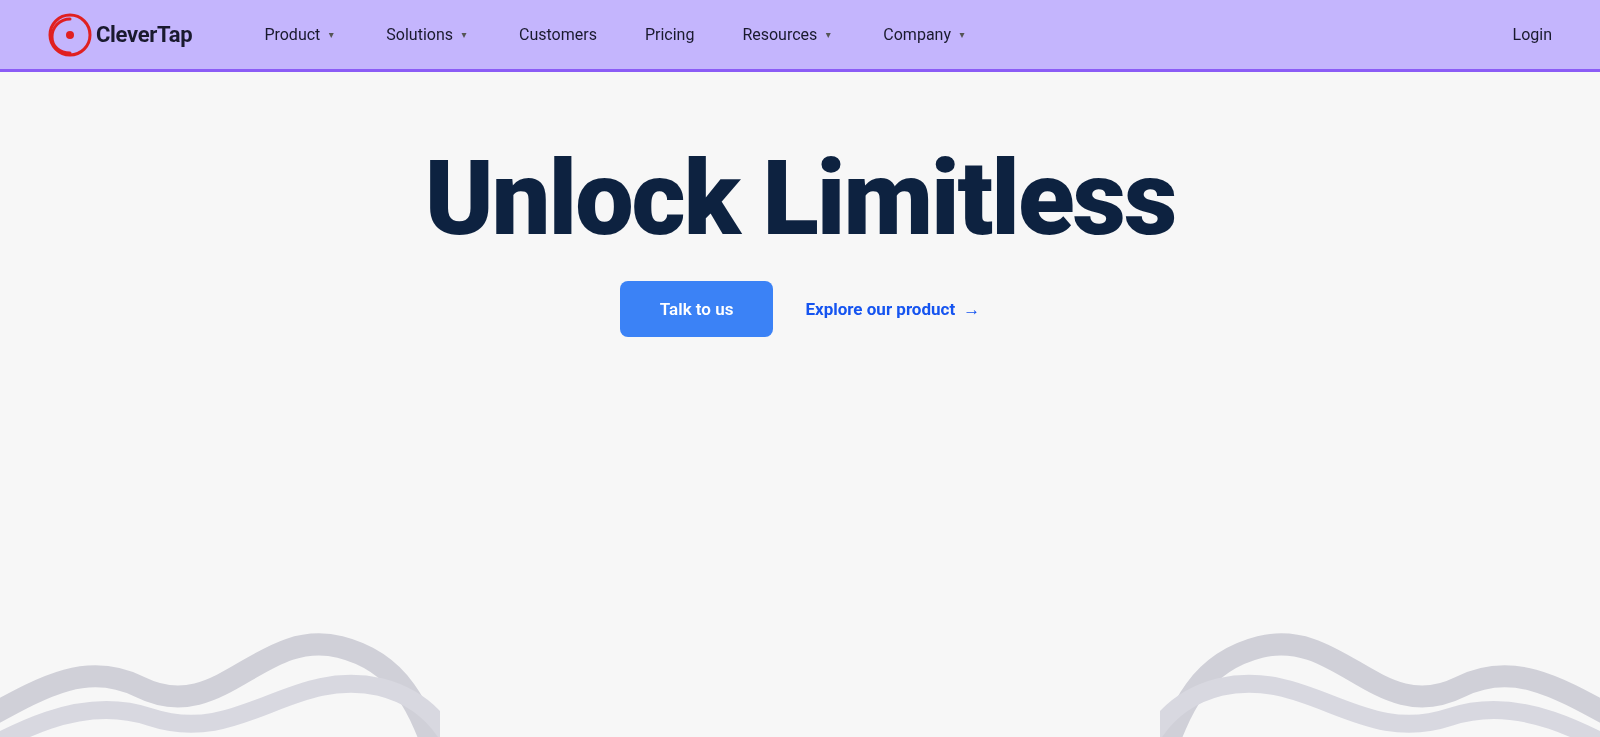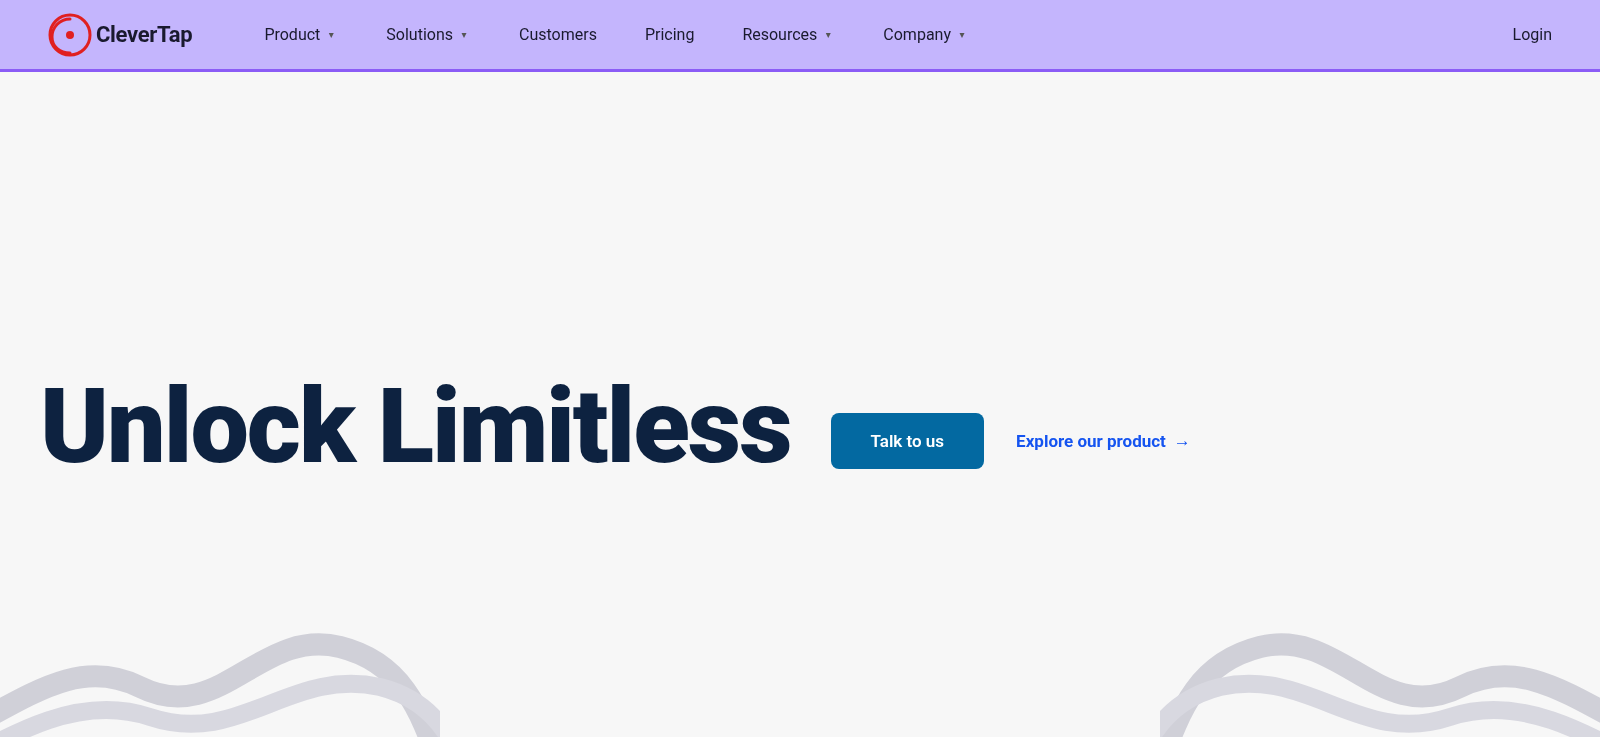--- a/index.html
+++ b/index.html
@@ -84,21 +84,21 @@
       color: #1a1a2e;
       cursor: pointer;
       font-weight: 400;
     }
 
     
     .hero {
       background: #f7f7f7;
       min-height: 665px;
       display: flex;
-      flex-direction: row;
+      flex-direction: column;
       align-items: center;
       justify-content: flex-start;
       padding-top: 72px;
       position: relative;
       overflow: hidden;
       text-align: center;
     }
 
     .hero-headline {
       font-size: 104px;
@@ -125,21 +125,21 @@
 
     .hero-buttons {
       display: flex;
       align-items: center;
       gap: 32px;
       z-index: 2;
       position: relative;
     }
 
     .btn-primary {
-      background: #0369a1;
+      background: #3b82f6;
       color: #fff;
       border: none;
       border-radius: 8px;
       padding: 18px 40px;
       font-size: 17px;
       font-weight: 600;
       cursor: pointer;
       text-decoration: none;
     }
 

